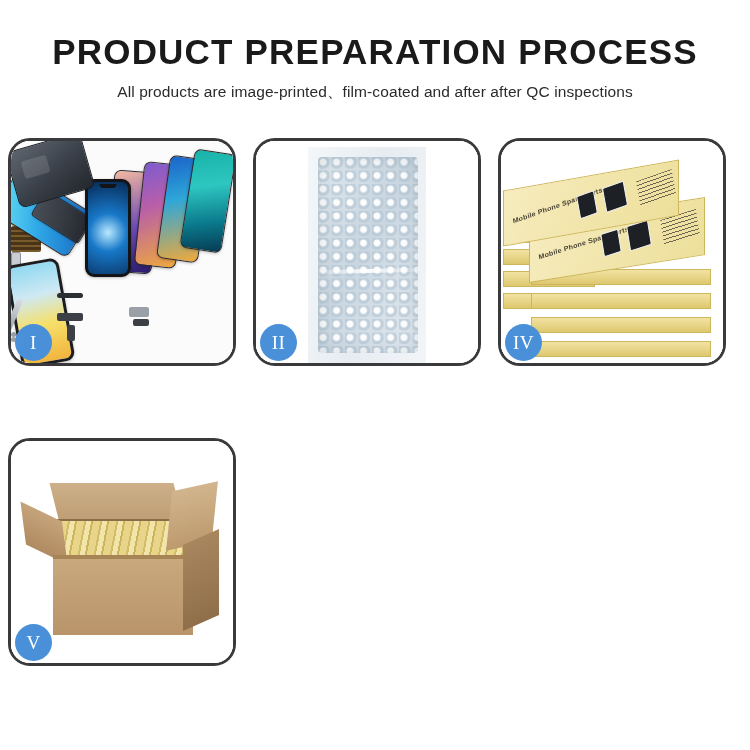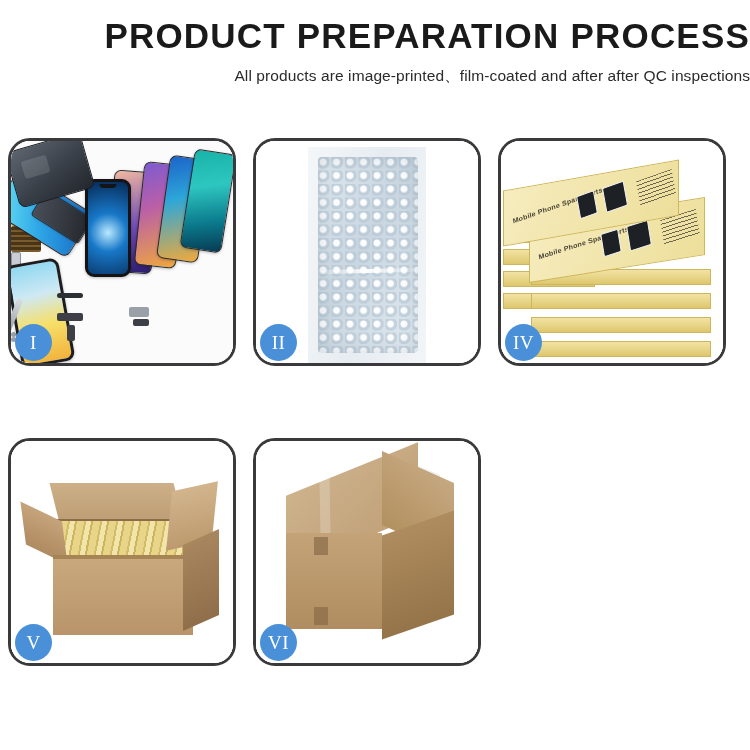--- a/index.html
+++ b/index.html
@@ -8,21 +8,21 @@
     width: 750px;
     height: 750px;
     background: #ffffff;
     font-family: "Liberation Sans", sans-serif;
     overflow: hidden;
   }
 
   .page { position: relative; width: 750px; height: 750px; }
 
   
-  .header { padding-top: 16px; text-align: right; }
+  .header { padding-top: 32px; text-align: center; }
 
   .title {
     font-size: 35px;
     font-weight: bold;
     letter-spacing: 1.2px;
     color: #1a1a1a;
     font-family: "Liberation Sans", sans-serif;
     white-space: nowrap;
   }
 
@@ -468,30 +468,15 @@
           <div class="c5-flap-left"></div>
           <div class="c5-flap-right"></div>
           <div class="c5-front-edge"></div>
           <div class="c5-body"></div>
           <div class="c5-side"></div>
         </div>
       </div>
       <div class="badge">V</div>
     </div>
 
-    <div class="panel">
-      <div class="panel-inner">
-        <div class="scene6">
-          <div class="c6-tape"></div>
-          <div class="c6-top"></div>
-          <div class="c6-top2"></div>
-          <div class="c6-seam"></div>
-          <div class="c6-front"></div>
-          <div class="c6-right"></div>
-          <div class="c6-tab1"></div>
-          <div class="c6-tab2"></div>
-        </div>
-      </div>
-      <div class="badge">VI</div>
-    </div>
 
   </div>
 </div>
 
 </body></html>

